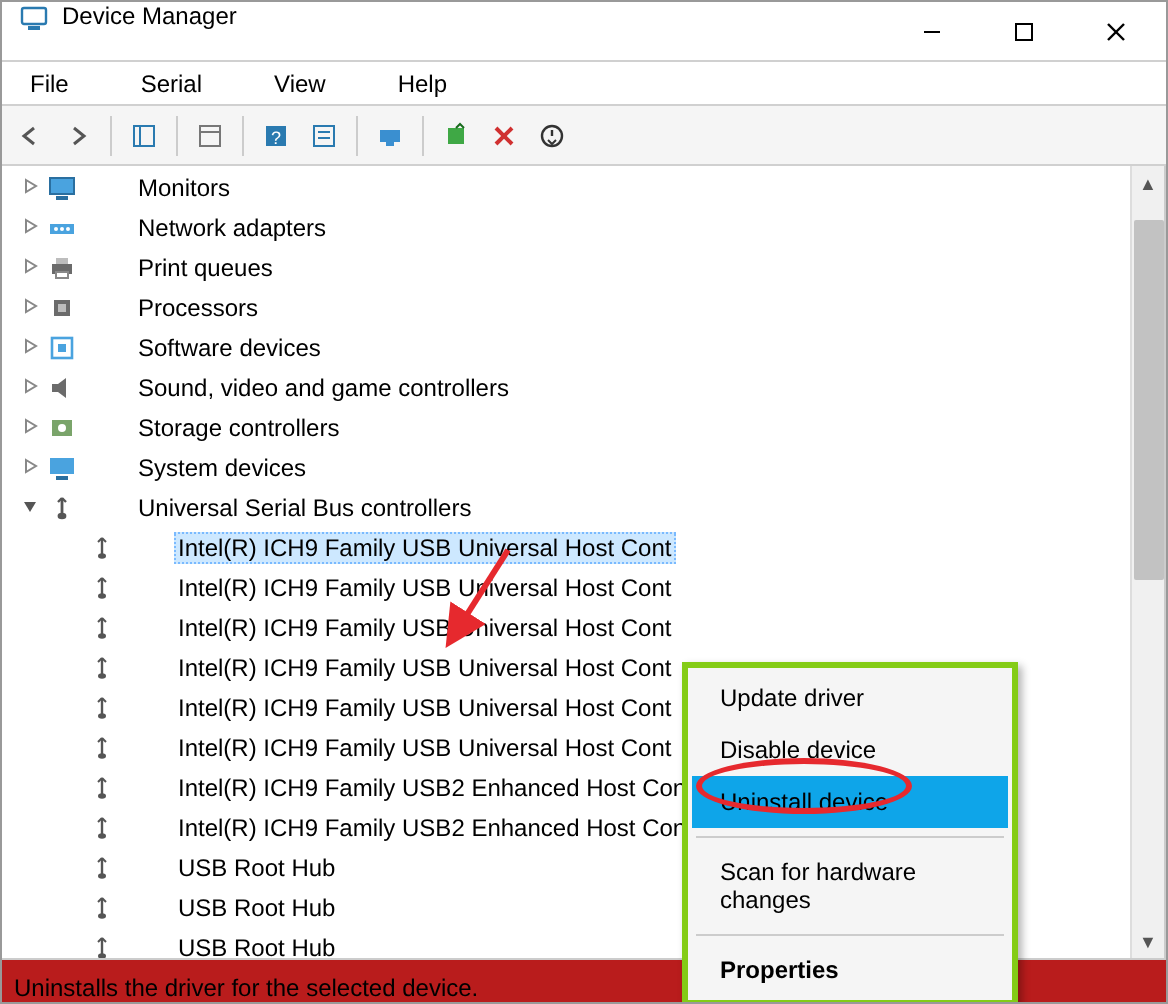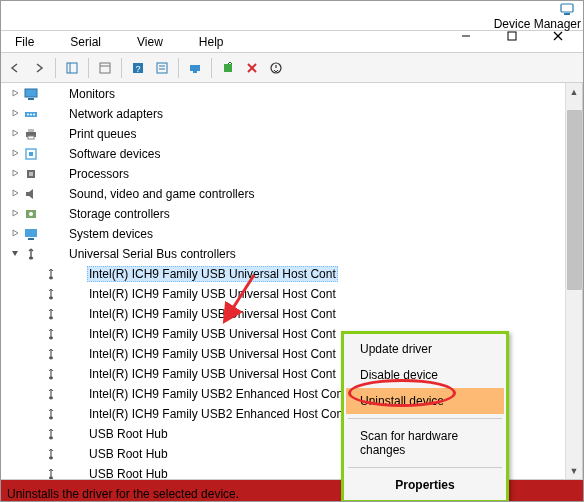--- a/index.html
+++ b/index.html
@@ -10,25 +10,24 @@
     background: #fff;
     width: 584px;
     height: 502px;
     overflow: hidden;
     position: relative;
     border: 1px solid #999;
   }
   .titlebar {
     height: 30px;
     display: flex;
-    align-items: flex-end;
+    align-items: flex-start;
     padding: 0 2px 0 8px;
     background: #fff;
     border-bottom: 1px solid #d0d0d0;
-    flex-direction: column;
   }
   .titlebar .app-icon { width:16px;height:16px;margin-right:6px; }
   .titlebar .title { flex:1; font-size:12px; }
   .win-controls { display:flex; height:100%; }
   .win-btn { width:46px; display:flex; align-items:center; justify-content:center; font-size:14px; }
   .win-btn.close { font-size:14px; }
   .menubar {
     height: 22px;
     display:flex;
     align-items:center;
@@ -92,23 +91,23 @@
     background:#f5f5f5;
     border:3px solid #84cc16;
     box-shadow:2px 2px 4px rgba(0,0,0,.3);
     padding:2px;
     z-index:100;
   }
   .context-menu .item {
     padding:6px 14px;
     font-size:12px;
   }
-  .context-menu .item.highlight { background:#fdba74; }
+  .context-menu .item.highlight { background:#0ea5e9; }
   .context-menu .sep { height:1px;background:#ccc;margin:4px 2px; }
-  .context-menu .bold { font-weight:bold;text-align:center; }
+  .context-menu .bold { font-weight:bold; }
   .annot-arrow {
     position:absolute;left:217px;top:188px;z-index:90;pointer-events:none;
   }
   .annot-ellipse {
     position:absolute;left:347px;top:296px;width:108px;height:28px;border:3px solid #e6292e;border-radius:50%/50%;z-index:110;pointer-events:none;
   }
 </style>
 </head>
 <body>
 
@@ -256,37 +255,37 @@
             </svg>
           </span>
           <span class="label">Print queues</span>
         </div>
         <div class="node">
           <span class="expander"><svg width="10" height="10">
               <path d="M3 2 L8 5 L3 8 Z" fill="none" stroke="#888"></path>
             </svg></span>
           <span class="dev-icon">
             <svg width="16" height="16">
+              <rect x="4" y="4" width="8" height="8" fill="#6b6b6b"></rect>
+              <rect x="6" y="6" width="4" height="4" fill="#bdbdbd"></rect>
+            </svg>
+          </span>
+          <span class="label">Processors</span>
+        </div>
+        <div class="node">
+          <span class="expander"><svg width="10" height="10">
+              <path d="M3 2 L8 5 L3 8 Z" fill="none" stroke="#888"></path>
+            </svg></span>
+          <span class="dev-icon">
+            <svg width="16" height="16">
               <rect x="3" y="3" width="10" height="10" fill="none" stroke="#4aa3df" stroke-width="1.3"></rect>
               <rect x="6" y="6" width="4" height="4" fill="#4aa3df"></rect>
             </svg>
           </span>
           <span class="label">Software devices</span>
-        </div>
-        <div class="node">
-          <span class="expander"><svg width="10" height="10">
-              <path d="M3 2 L8 5 L3 8 Z" fill="none" stroke="#888"></path>
-            </svg></span>
-          <span class="dev-icon">
-            <svg width="16" height="16">
-              <rect x="4" y="4" width="8" height="8" fill="#6b6b6b"></rect>
-              <rect x="6" y="6" width="4" height="4" fill="#bdbdbd"></rect>
-            </svg>
-          </span>
-          <span class="label">Processors</span>
         </div>
         <div class="node">
           <span class="expander"><svg width="10" height="10">
               <path d="M3 2 L8 5 L3 8 Z" fill="none" stroke="#888"></path>
             </svg></span>
           <span class="dev-icon">
             <svg width="16" height="16">
               <path d="M3 6 h3 l4 -3 v10 l-4 -3 h-3 z" fill="#6b6b6b"></path>
             </svg>
           </span>

